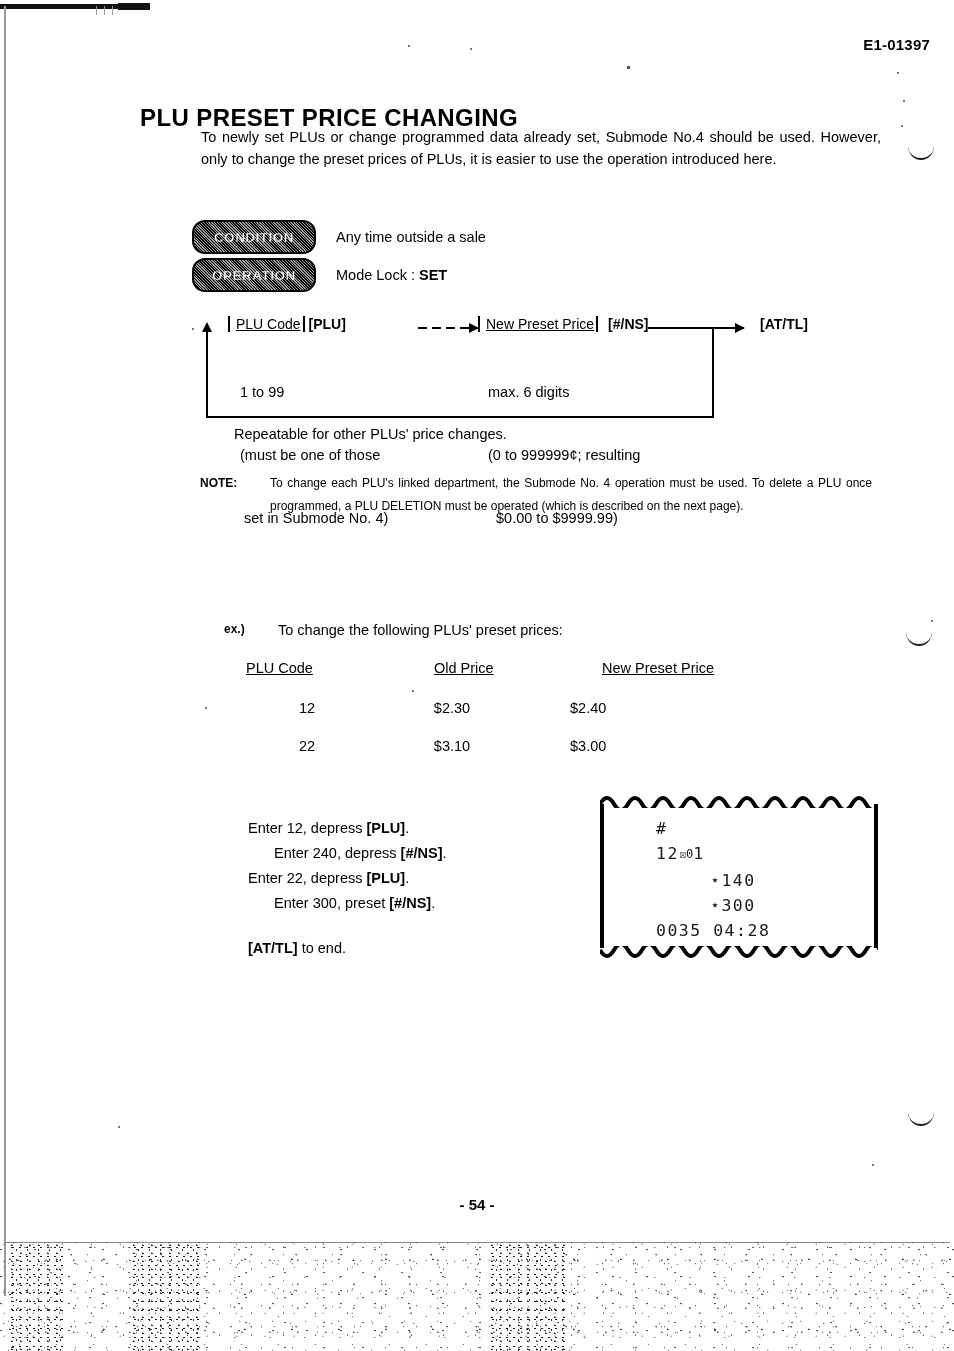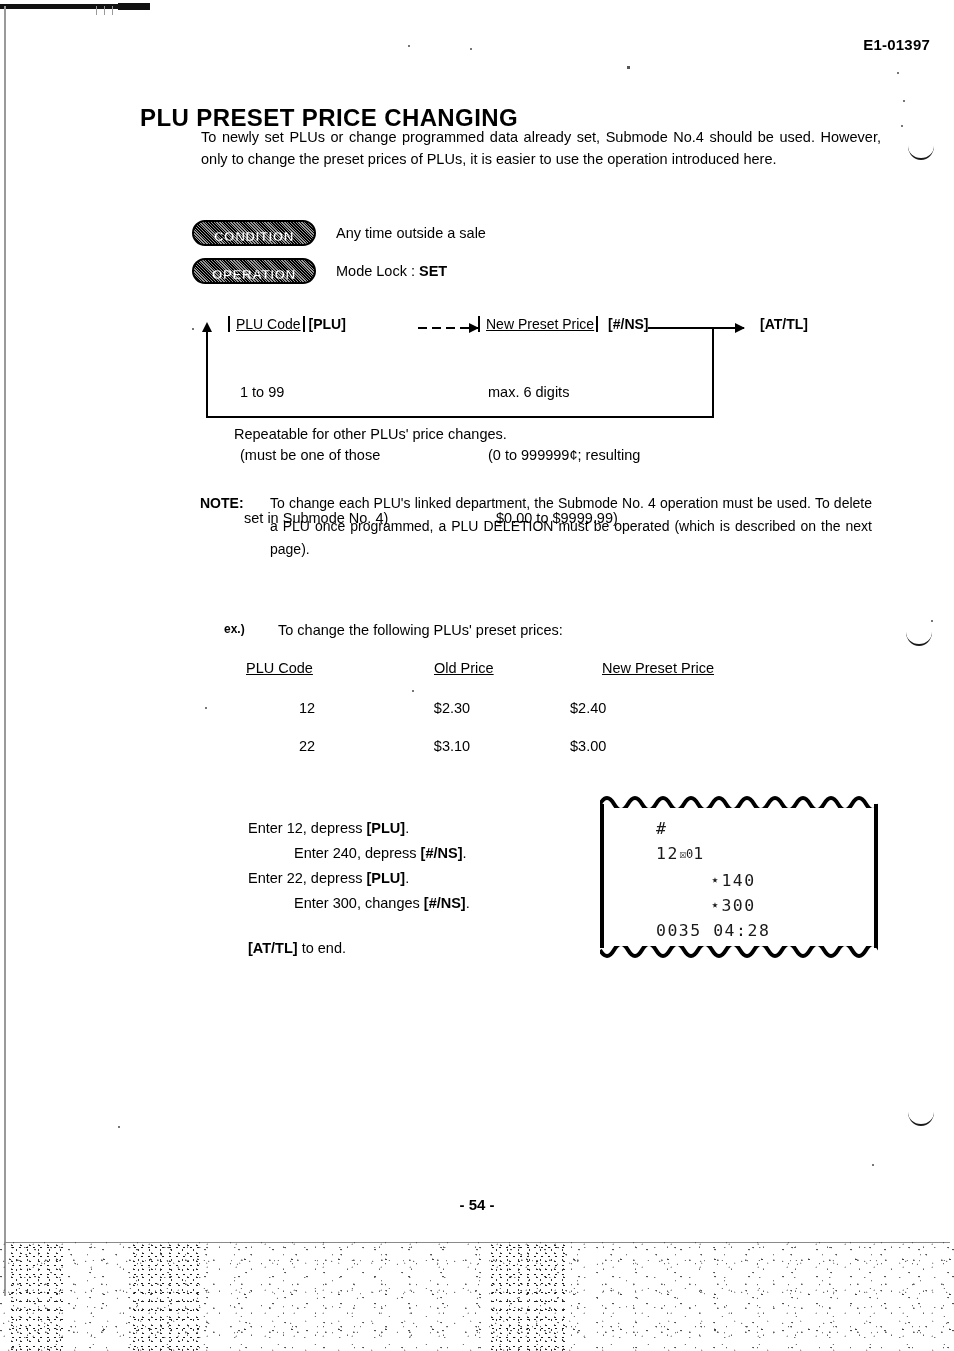--- a/index.html
+++ b/index.html
@@ -133,28 +133,28 @@
   .badge-row {
     position: absolute;
     display: flex;
     align-items: center;
   }
   .badge-row.cond { left: 192px; top: 220px; }
   .badge-row.oper { left: 192px; top: 258px; }
 
   .pill {
     width: 124px;
-    height: 26px;
+    height: 34px;
     border-radius: 13px;
     background:
       repeating-linear-gradient(45deg, #000 0 1px, rgba(255,255,255,.55) 1px 2px),
       #1d1d1d;
     border: 2px solid #000;
     display: flex;
-    align-items: flex-end;
+    align-items: center;
     justify-content: center;
     box-sizing: border-box;
   }
   .pill span {
     font-size: 13.5px;
     font-weight: bold;
     letter-spacing: .5px;
     color: #fff;
     -webkit-text-stroke: 0.4px #000;
     text-shadow: 0 0 1px #000;
@@ -236,23 +236,23 @@
 
   .repeatable {
     position: absolute;
     left: 234px; top: 426px;
     font-size: 14.5px;
   }
 
   
   .note {
     position: absolute;
-    left: 200px; top: 492px;
+    left: 200px; top: 472px;
     width: 672px;
-    font-size: 14px;
+    font-size: 12px;
     line-height: 23px;
   }
   .note-label {
     position: absolute;
     left: 0; top: 0;
     font-weight: bold;
   }
   .note-body {
     margin-left: 70px;
     text-align: justify;
@@ -293,21 +293,21 @@
 
   
   .steps {
     position: absolute;
     left: 224px; top: 802px;
     font-size: 14.5px;
     line-height: 25px;
   }
   .steps .head { font-weight: bold; }
   .steps .blk { margin-top: 14px; margin-left: 24px; }
-  .steps .ind { margin-left: 70px; }
+  .steps .ind { margin-left: 50px; }
   .steps .end { margin-top: 20px; margin-left: 24px; }
   .steps b { font-weight: bold; }
 
   
   .receipt {
     position: absolute;
     left: 600px; top: 790px;
     width: 278px; height: 172px;
   }
   .receipt-body {
@@ -489,21 +489,21 @@
   <div class="blk">
     <span>Enter 12, depress </span><b>[PLU]</b><span>.</span>
   </div>
   <div class="ind">
     <span>Enter 240, depress </span><b>[#/NS]</b><span>.</span>
   </div>
   <div style="margin-left:24px;">
     <span>Enter 22, depress </span><b>[PLU]</b><span>.</span>
   </div>
   <div class="ind">
-    <span>Enter 300, changes </span><b>[#/NS]</b><span>.</span>
+    <span>Enter 300, preset </span><b>[#/NS]</b><span>.</span>
   </div>
   <div class="end">
     <b>[AT/TL]</b><span> to end.</span>
   </div>
 </div>
 
 <div class="receipt">
   <div class="receipt-body"></div>
 
   <div class="zigzag top">

